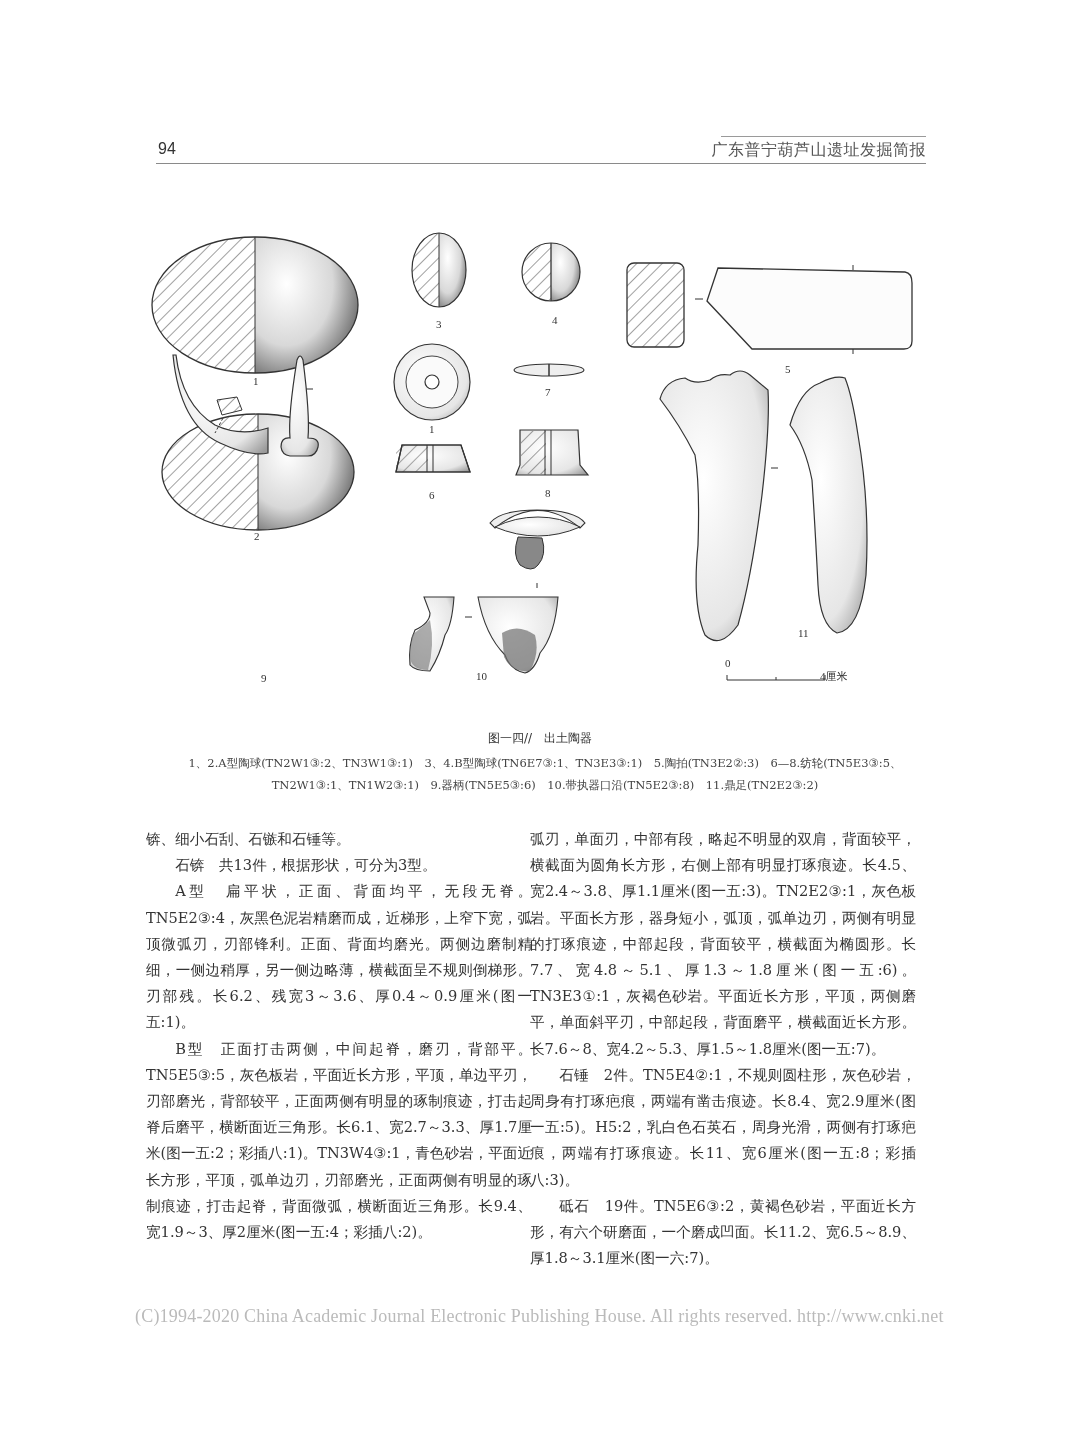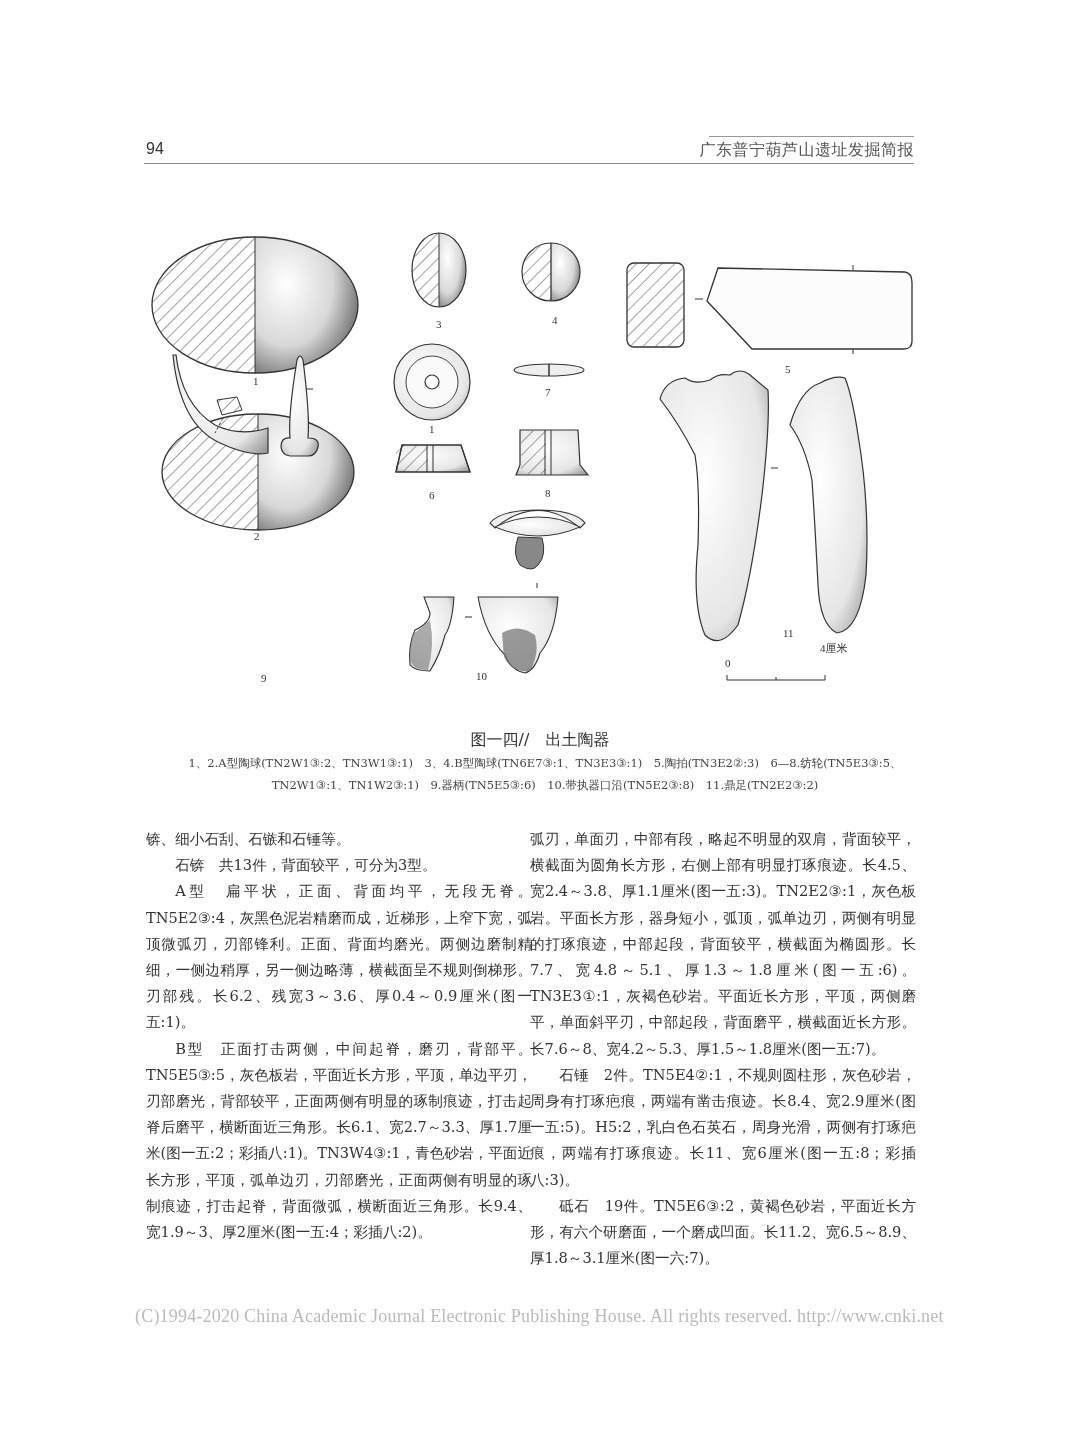--- a/index.html
+++ b/index.html
@@ -1,29 +1,29 @@
 <!DOCTYPE html>
 <html><head>
   <meta charset="utf-8">
   <style>
     html, body { margin: 0; padding: 0; background: #ffffff; }
     body { width: 1080px; height: 1445px; position: relative; overflow: hidden;
            font-family: "DejaVu Serif", "Liberation Serif", serif; color: #2a2a2a; }
-    .header { position: absolute; left: 144px; top: 130px; width: 770px; height: 34px; }
+    .header { position: absolute; left: 156px; top: 130px; width: 770px; height: 34px; }
     .header .topline { position: absolute; right: 0; top: 6px; width: 205px; border-top: 1.5px solid #9a9a9a; }
     .header .pageno { position: absolute; left: 2px; top: 10px; font-family: "Liberation Sans", sans-serif; font-size: 16px; color: #333; }
     .header .journal { position: absolute; right: 0; top: 10px; font-family: Liberation Mono, monospace; font-size: 16px; color: #555; letter-spacing: 0.5px; }
     .header .rule { position: absolute; left: 0; right: 0; top: 33px; border-top: 1.5px solid #8a8a8a; }
 
     .figure { position: absolute; left: 140px; top: 225px; width: 800px; height: 490px; }
     .figure svg { position: absolute; left: 0; top: 0; }
     .fig-label { position: absolute; font-size: 11px; color: #333; font-family: "Liberation Serif", serif; }
 
     .caption-title { position: absolute; left: 0; width: 1080px; top: 730px; text-align: center;
-                     font-family: "DejaVu Sans", sans-serif; font-size: 16px; color: #333; }
+                     font-family: "DejaVu Sans", sans-serif; font-size: 12px; color: #333; }
     .caption-body { position: absolute; left: 150px; width: 790px; top: 752px; font-size: 11.5px;
                     line-height: 22px; color: #444; text-align: center; }
 
     .col { position: absolute; top: 826px; width: 386px; font-size: 14.6px; line-height: 26.2px; color: #333;
            text-align: justify; }
     .col.left { left: 146px; }
     .col.right { left: 530px; }
     .col p { margin: 0; }
     .col p.indent { text-indent: 2em; }
 
@@ -163,34 +163,34 @@
   <span class="fig-label" style="left:114px;top:305px">2</span>
   <span class="fig-label" style="left:296px;top:93px">3</span>
   <span class="fig-label" style="left:412px;top:89px">4</span>
   <span class="fig-label" style="left:645px;top:138px">5</span>
   <span class="fig-label" style="left:289px;top:198px">1</span>
   <span class="fig-label" style="left:289px;top:264px">6</span>
   <span class="fig-label" style="left:405px;top:161px">7</span>
   <span class="fig-label" style="left:405px;top:262px">8</span>
   <span class="fig-label" style="left:121px;top:447px">9</span>
   <span class="fig-label" style="left:336px;top:445px">10</span>
-  <span class="fig-label" style="left:643px;top:402px">11</span>
+  <span class="fig-label" style="left:658px;top:402px">11</span>
   <span class="fig-label" style="left:585px;top:432px">0</span>
-  <span class="fig-label" style="left:680px;top:416px">4厘米</span>
+  <span class="fig-label" style="left:680px;top:444px">4厘米</span>
 </div>
 
 <div class="caption-title">图一四//　出土陶器</div>
 <div class="caption-body">
   <div>1、2.A型陶球(TN2W1③:2、TN3W1③:1)　3、4.B型陶球(TN6E7③:1、TN3E3③:1)　5.陶拍(TN3E2②:3)　6—8.纺轮(TN5E3③:5、</div>
   <div>TN2W1③:1、TN1W2③:1)　9.器柄(TN5E5③:6)　10.带执器口沿(TN5E2③:8)　11.鼎足(TN2E2③:2)</div>
 </div>
 
 <div class="col left">
   <p>锛、细小石刮、石镞和石锤等。</p>
-  <p class="indent">石锛　共13件，背面较平，可分为3型。</p>
+  <p class="indent">石锛　共13件，根据形状，可分为3型。</p>
   <p class="indent">A型　扁平状，正面、背面均平，无段无脊。TN5E2③:4，灰黑色泥岩精磨而成，近梯形，上窄下宽，弧顶微弧刃，刃部锋利。正面、背面均磨光。两侧边磨制精细，一侧边稍厚，另一侧边略薄，横截面呈不规则倒梯形。刃部残。长6.2、残宽3～3.6、厚0.4～0.9厘米(图一五:1)。</p>
   <p class="indent">B型　正面打击两侧，中间起脊，磨刃，背部平。TN5E5③:5，灰色板岩，平面近长方形，平顶，单边平刃，刃部磨光，背部较平，正面两侧有明显的琢制痕迹，打击起脊后磨平，横断面近三角形。长6.1、宽2.7～3.3、厚1.7厘米(图一五:2；彩插八:1)。TN3W4③:1，青色砂岩，平面近长方形，平顶，弧单边刃，刃部磨光，正面两侧有明显的琢制痕迹，打击起脊，背面微弧，横断面近三角形。长9.4、宽1.9～3、厚2厘米(图一五:4；彩插八:2)。</p>
 </div>
 
 <div class="col right">
   <p>弧刃，单面刃，中部有段，略起不明显的双肩，背面较平，横截面为圆角长方形，右侧上部有明显打琢痕迹。长4.5、宽2.4～3.8、厚1.1厘米(图一五:3)。TN2E2③:1，灰色板岩。平面长方形，器身短小，弧顶，弧单边刃，两侧有明显的打琢痕迹，中部起段，背面较平，横截面为椭圆形。长7.7、宽4.8～5.1、厚1.3～1.8厘米(图一五:6)。TN3E3①:1，灰褐色砂岩。平面近长方形，平顶，两侧磨平，单面斜平刃，中部起段，背面磨平，横截面近长方形。长7.6～8、宽4.2～5.3、厚1.5～1.8厘米(图一五:7)。</p>
   <p class="indent">石锤　2件。TN5E4②:1，不规则圆柱形，灰色砂岩，周身有打琢疤痕，两端有凿击痕迹。长8.4、宽2.9厘米(图一五:5)。H5:2，乳白色石英石，周身光滑，两侧有打琢疤痕，两端有打琢痕迹。长11、宽6厘米(图一五:8；彩插八:3)。</p>
   <p class="indent">砥石　19件。TN5E6③:2，黄褐色砂岩，平面近长方形，有六个研磨面，一个磨成凹面。长11.2、宽6.5～8.9、厚1.8～3.1厘米(图一六:7)。</p>
 </div>
 

